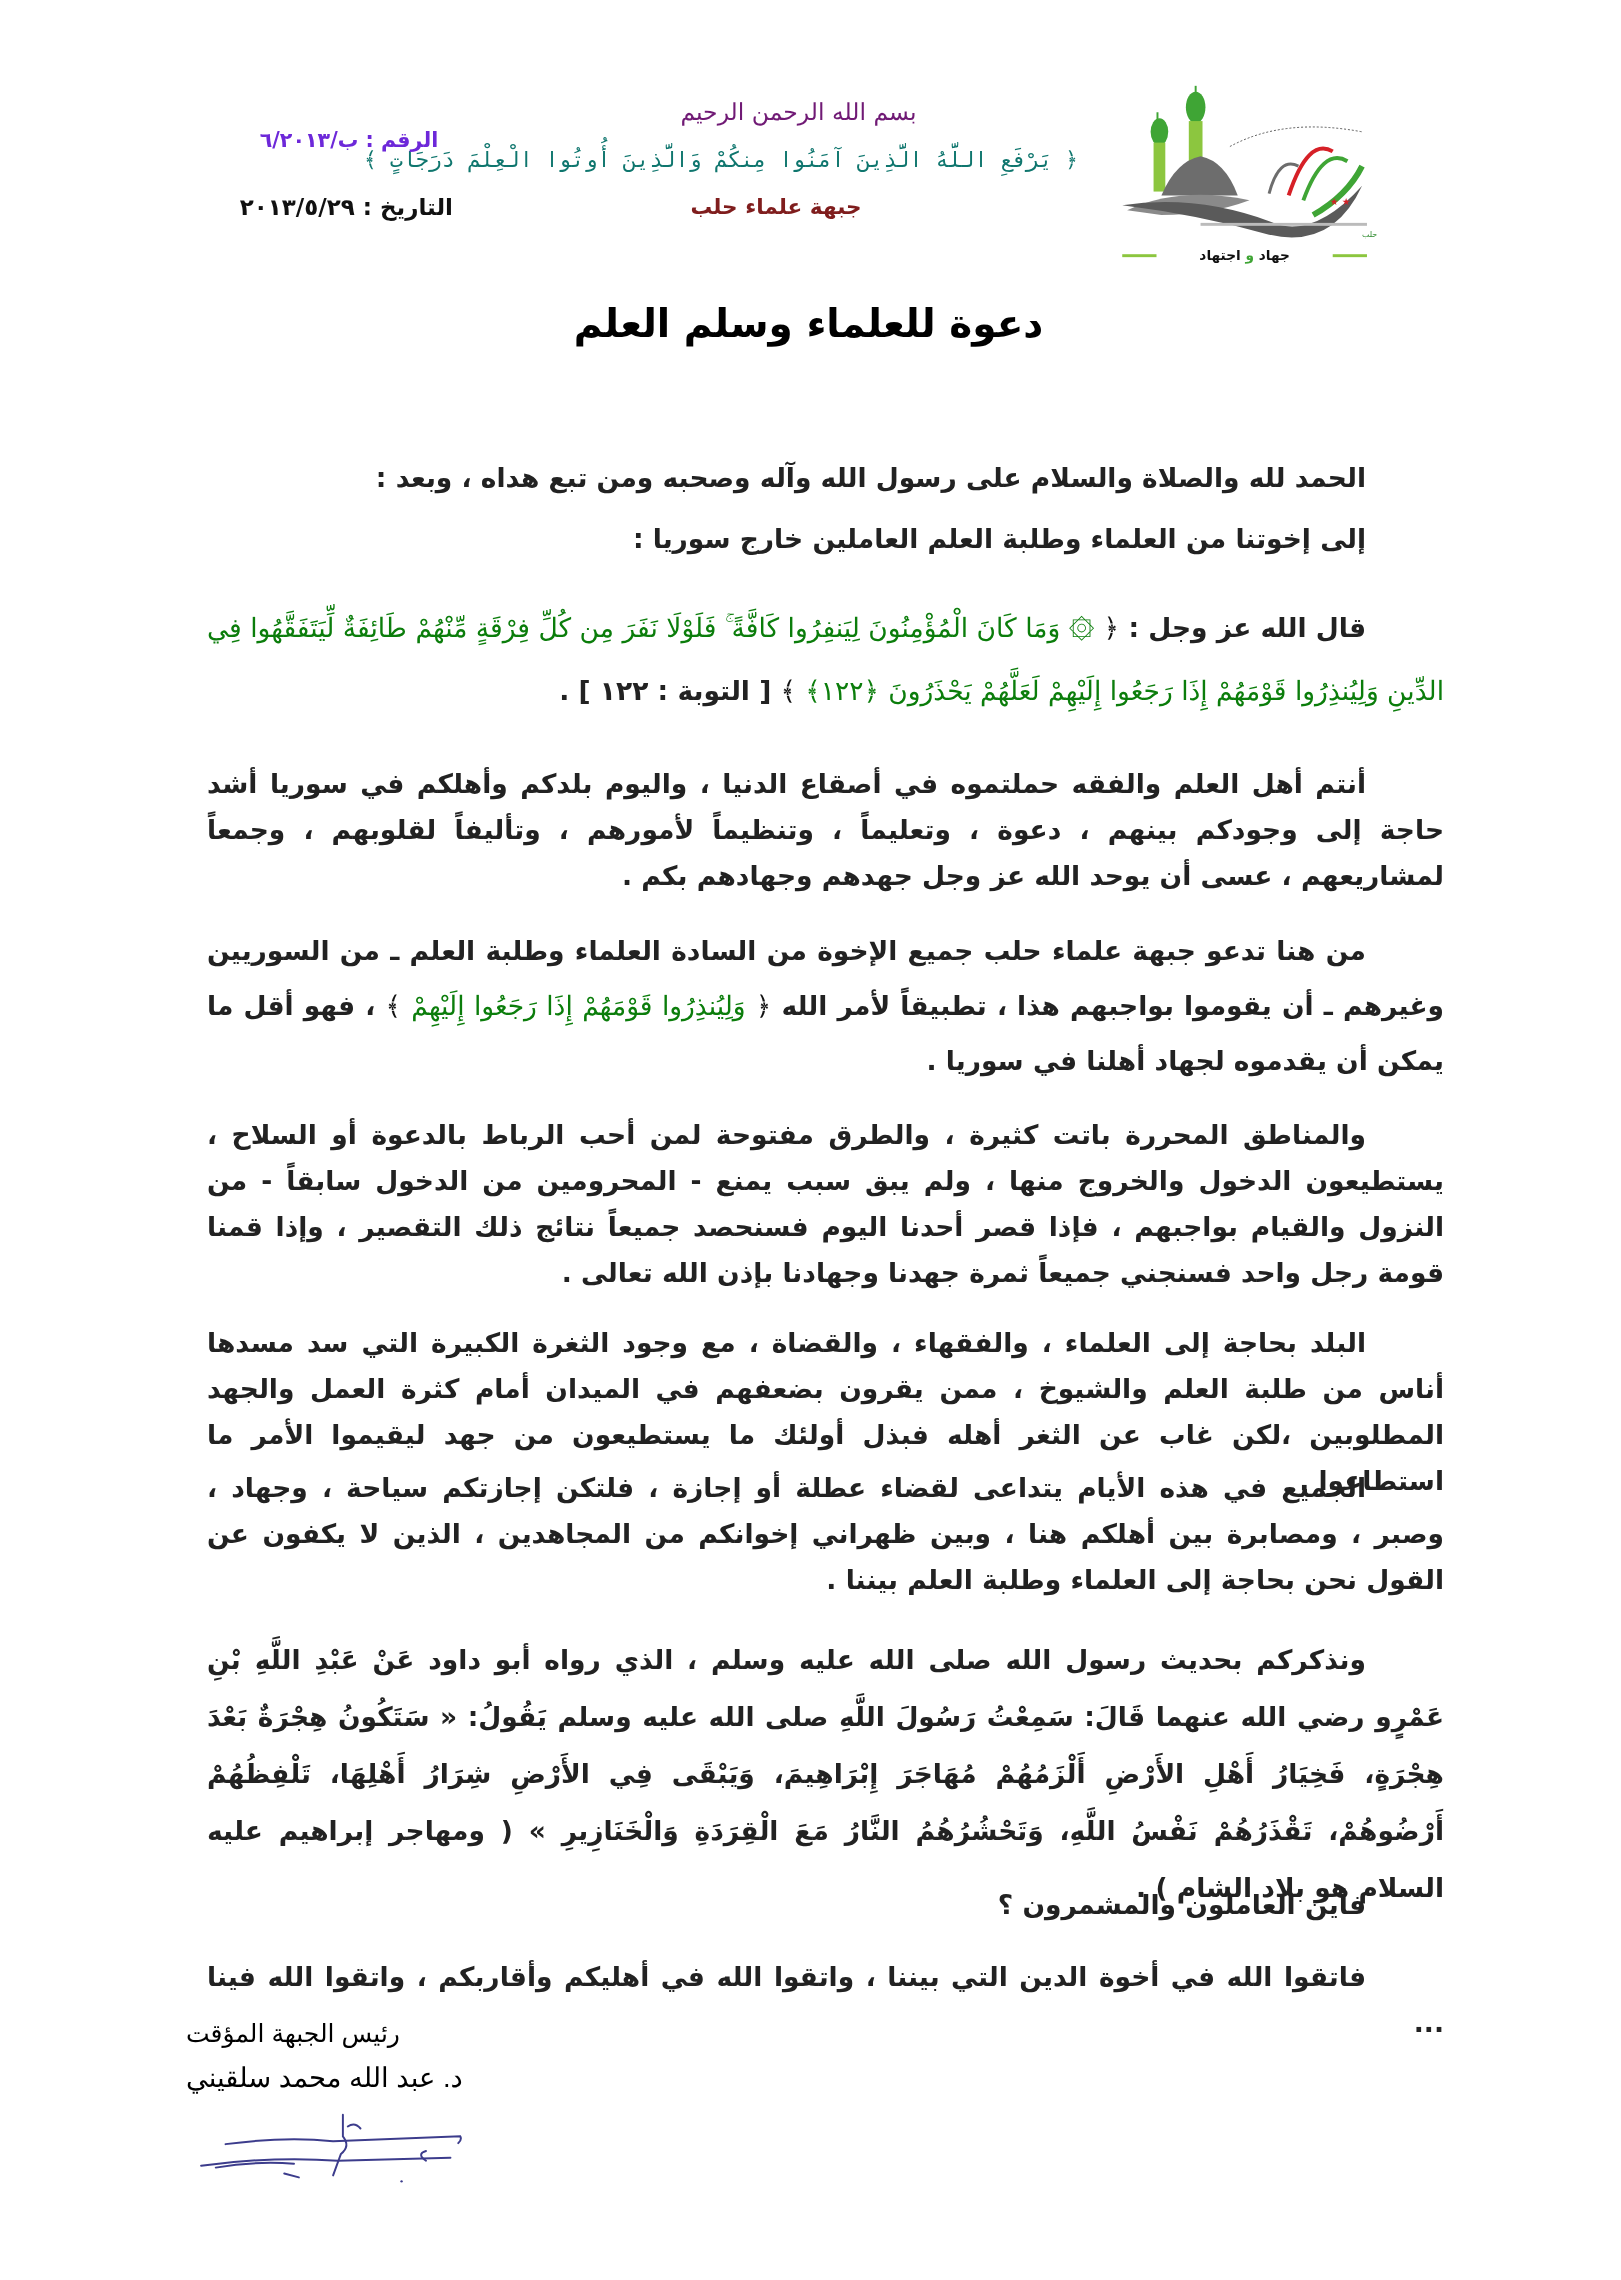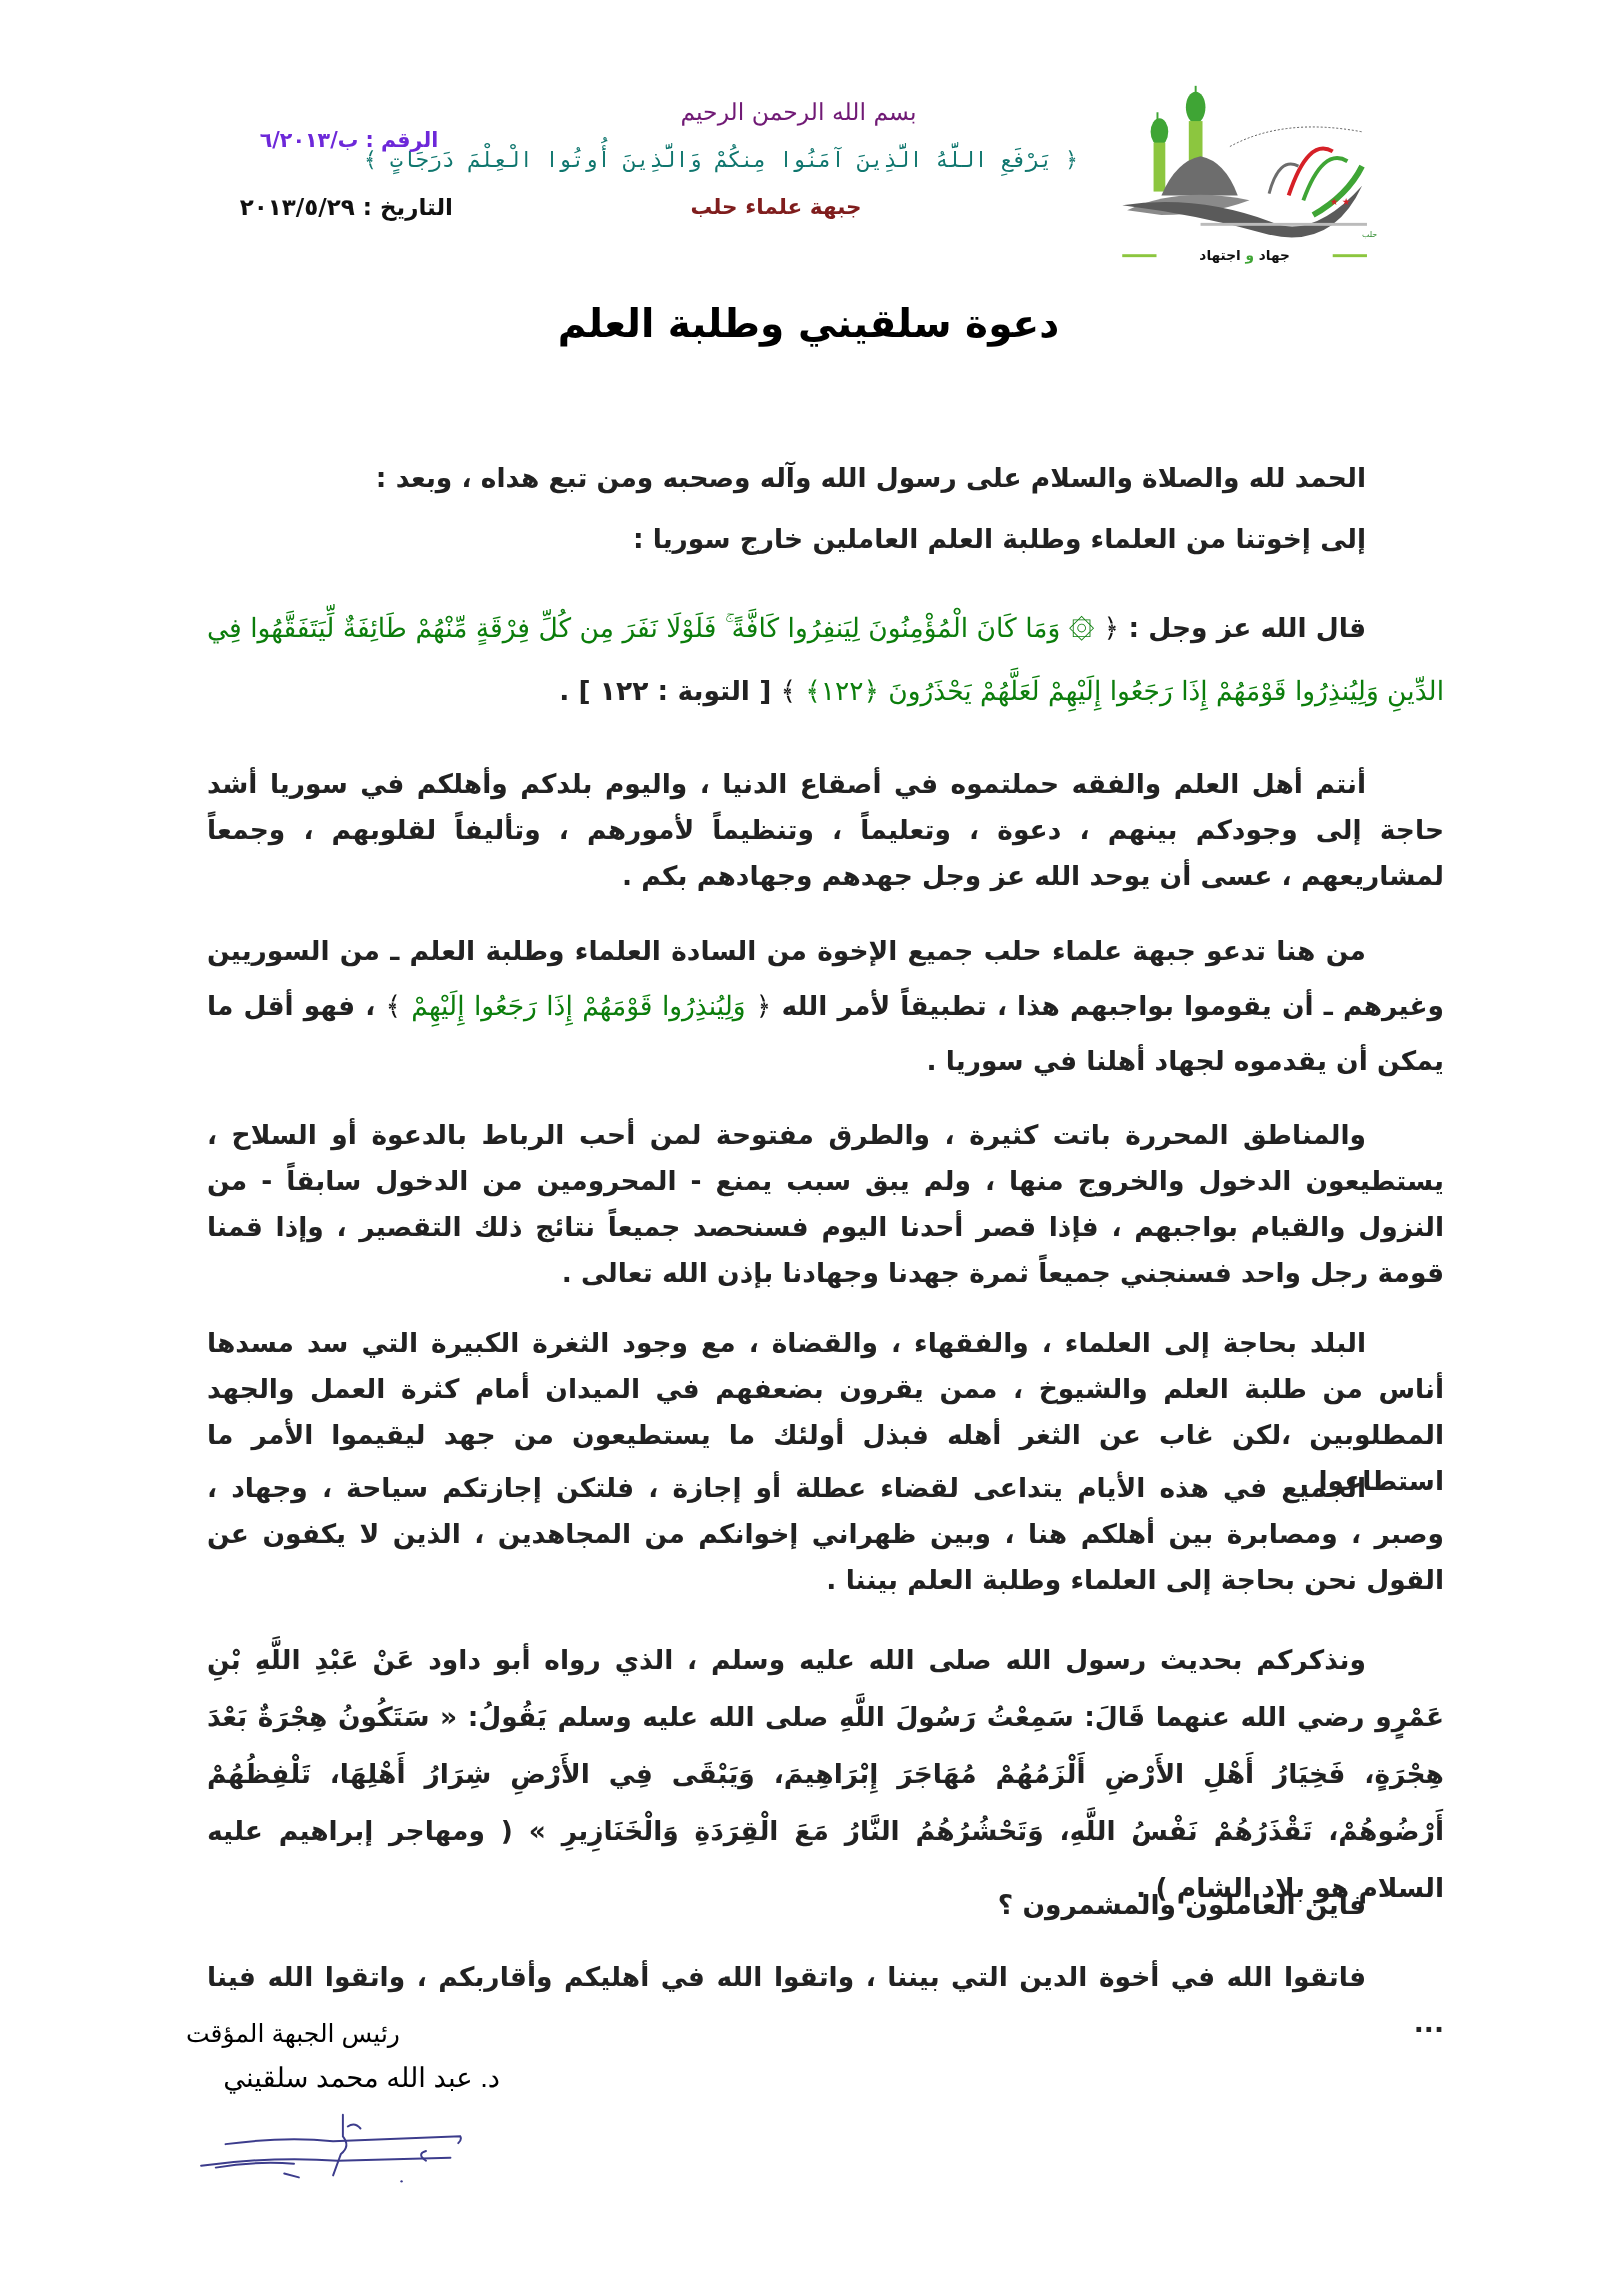--- a/index.html
+++ b/index.html
@@ -36,21 +36,21 @@
   #para2 { top: 907px; line-height: 55px; }
   #para3 { top: 1096px; }
   #para4 { top: 1304px; }
   #para5 { top: 1449px; }
   #para6 { top: 1615px; line-height: 57px; }
   #question { top: 1866px; }
   #closing { top: 1938px; }
 
   
   #sig-title { left: 186px; width: 314px; top: 2019px; text-align: left; font-size: 25px; font-family: "Liberation Sans", sans-serif; color: #000; }
-  #sig-name { left: 186px; width: 314px; top: 2062px; text-align: right; font-size: 27.4px; font-family: "Liberation Sans", sans-serif; color: #000; }
+  #sig-name { left: 186px; width: 314px; top: 2062px; text-align: left; font-size: 27.4px; font-family: "Liberation Sans", sans-serif; color: #000; }
   #signature { left: 196px; top: 2107px; width: 284px; height: 88px; }
 </style>
 </head>
 <body>
 
 <div class="abs rtl" id="bismillah">بسم الله الرحمن الرحيم</div>
 <div class="abs rtl" id="header-verse">﴿ يَرْفَعِ اللَّهُ الَّذِينَ آمَنُوا مِنكُمْ وَالَّذِينَ أُوتُوا الْعِلْمَ دَرَجَاتٍ ﴾</div>
 <div class="abs rtl" id="org-name">جبهة علماء حلب</div>
 
 <div class="abs rtl" id="ref-number">
@@ -89,21 +89,21 @@
 
     <rect x="0" y="180" width="35" height="3" fill="#8cc63f"></rect>
     <rect x="215" y="180" width="35" height="3" fill="#8cc63f"></rect>
     <text x="125" y="186" font-size="14" font-weight="bold" fill="#111" text-anchor="middle" direction="rtl">
       <tspan>جهاد</tspan> <tspan fill="#3fa535">و</tspan> <tspan>اجتهاد</tspan>
     </text>
   </svg>
 </div>
 
 <div class="abs rtl" id="title">
-  <div>دعوة سلقيني وطلبة العلم</div>
+  <div>دعوة للعلماء وسلم العلم</div>
 </div>
 
 <p class="abs rtl body-text para indent" id="salutation">الحمد لله والصلاة والسلام على رسول الله وآله وصحبه ومن تبع هداه ، وبعد :</p>
 <p class="abs rtl body-text para indent" id="addressee">إلى إخوتنا من العلماء وطلبة العلم العاملين خارج سوريا :</p>
 
 <p class="abs rtl body-text para indent" id="quran-para">
   <span>قال الله عز وجل :</span>
   <span class="bracket">﴿</span>
   <span class="verse">۞ وَمَا كَانَ الْمُؤْمِنُونَ لِيَنفِرُوا كَافَّةً ۚ فَلَوْلَا نَفَرَ مِن كُلِّ فِرْقَةٍ مِّنْهُمْ طَائِفَةٌ لِّيَتَفَقَّهُوا فِي الدِّينِ وَلِيُنذِرُوا قَوْمَهُمْ إِذَا رَجَعُوا إِلَيْهِمْ لَعَلَّهُمْ يَحْذَرُونَ</span>
   <span class="verse-num">﴿١٢٢﴾</span>

